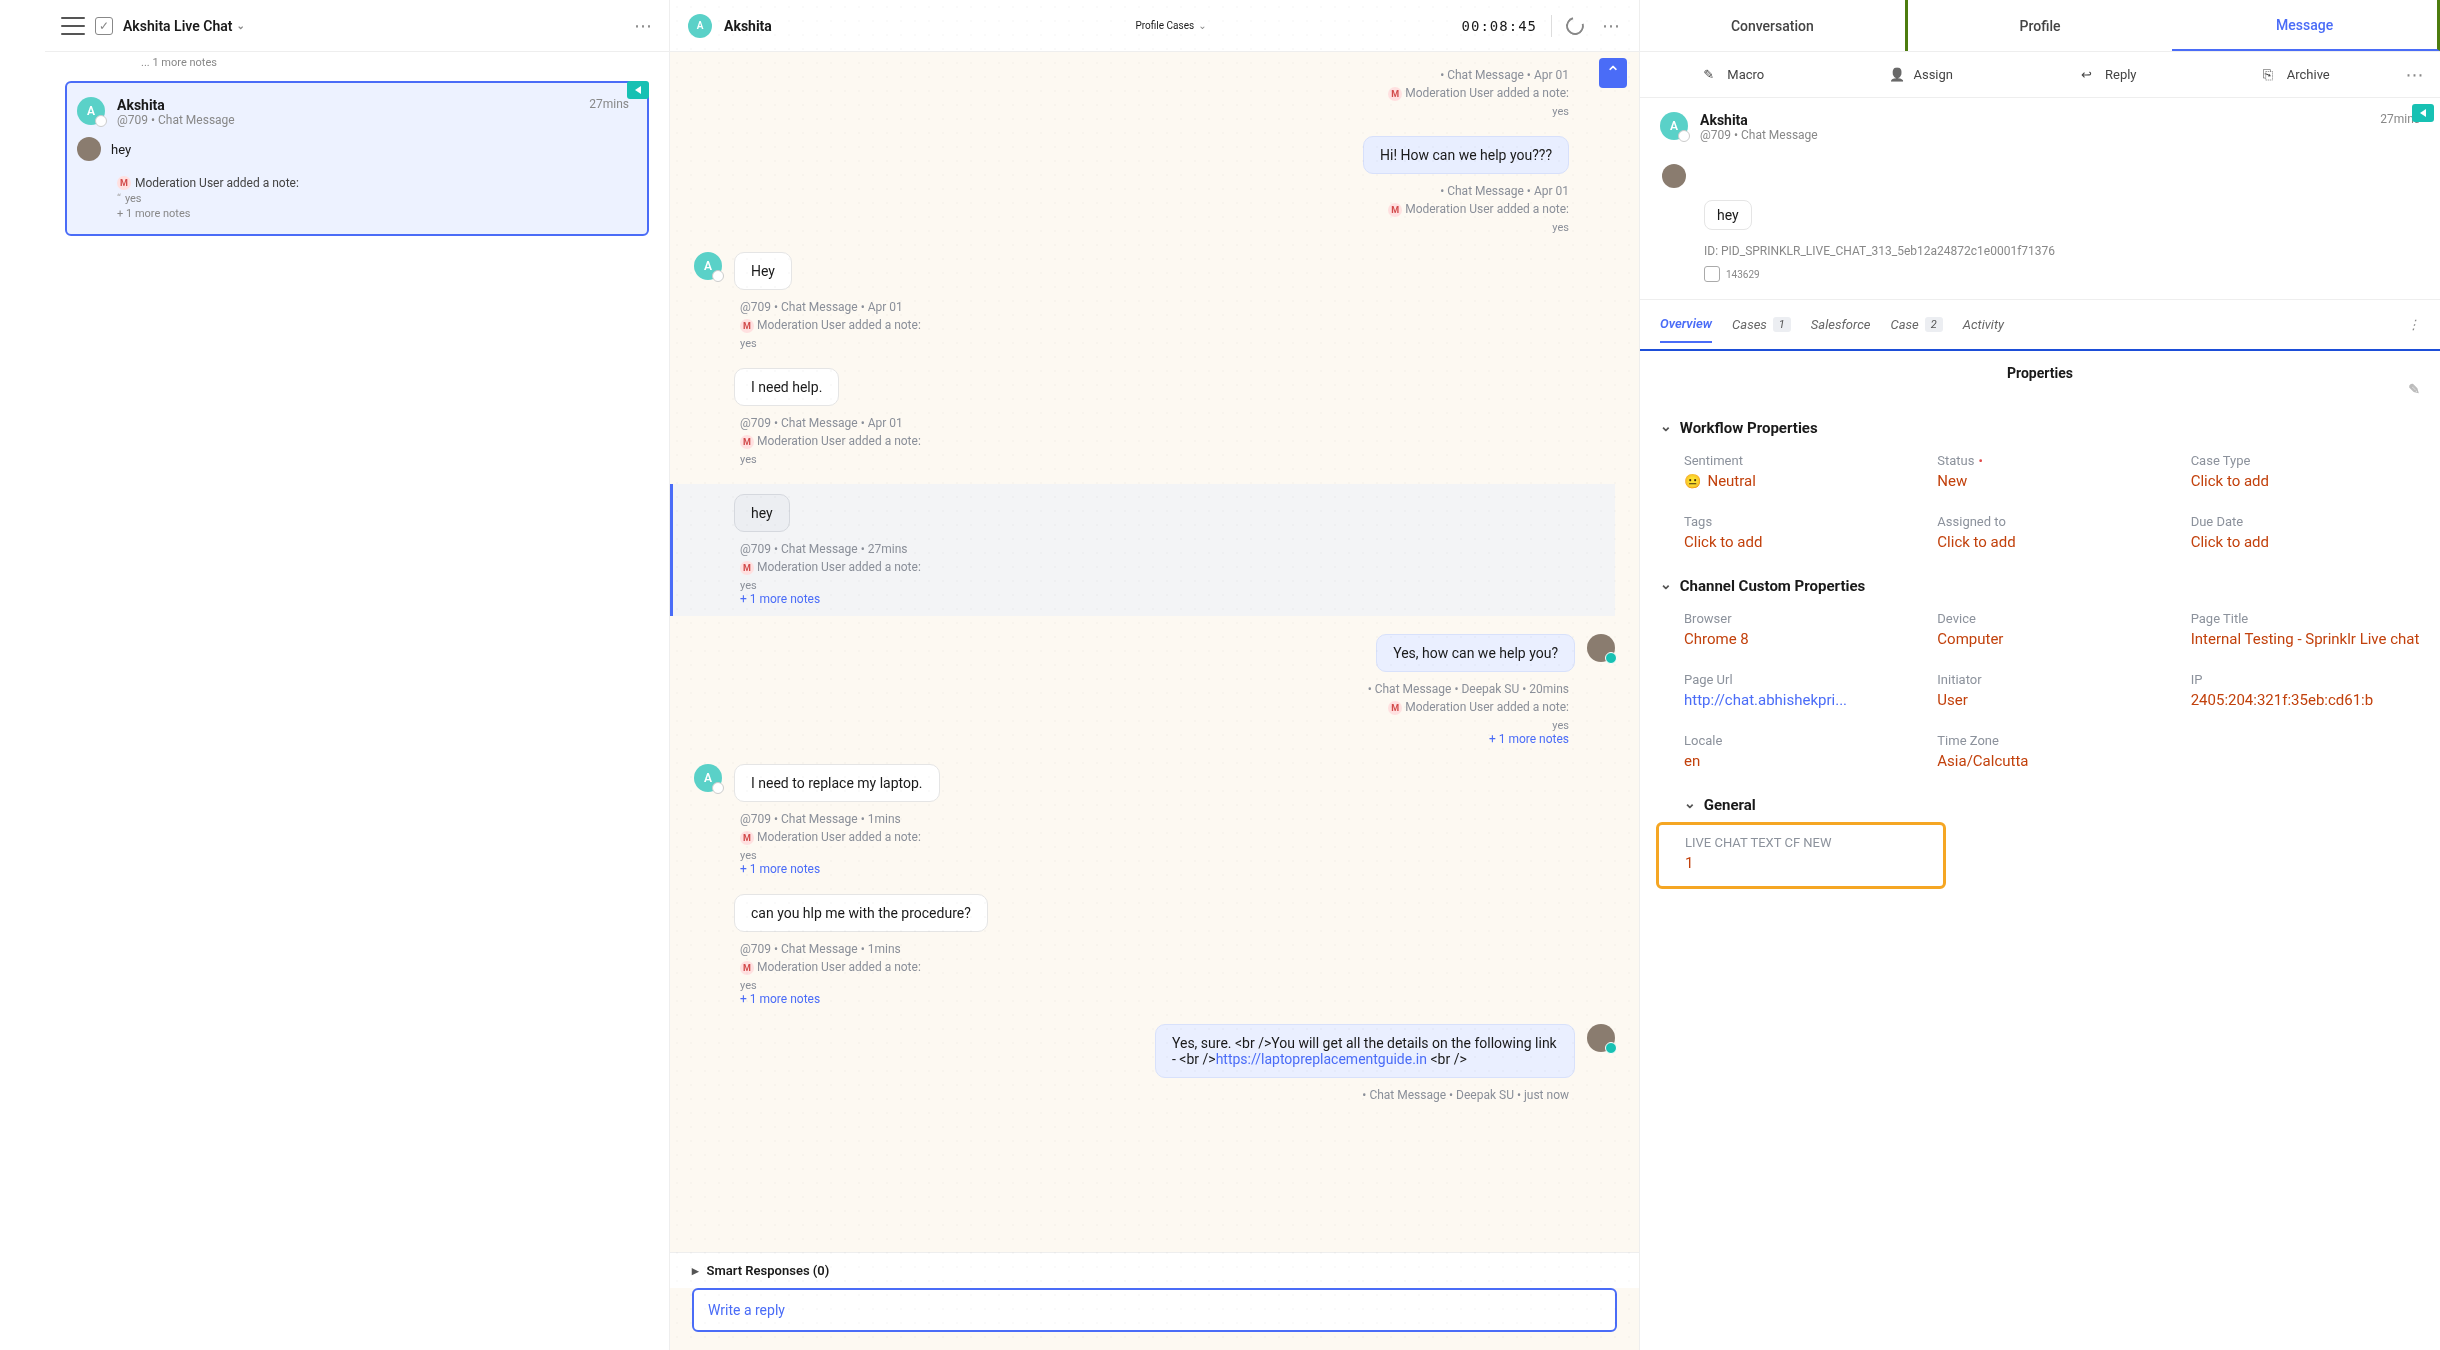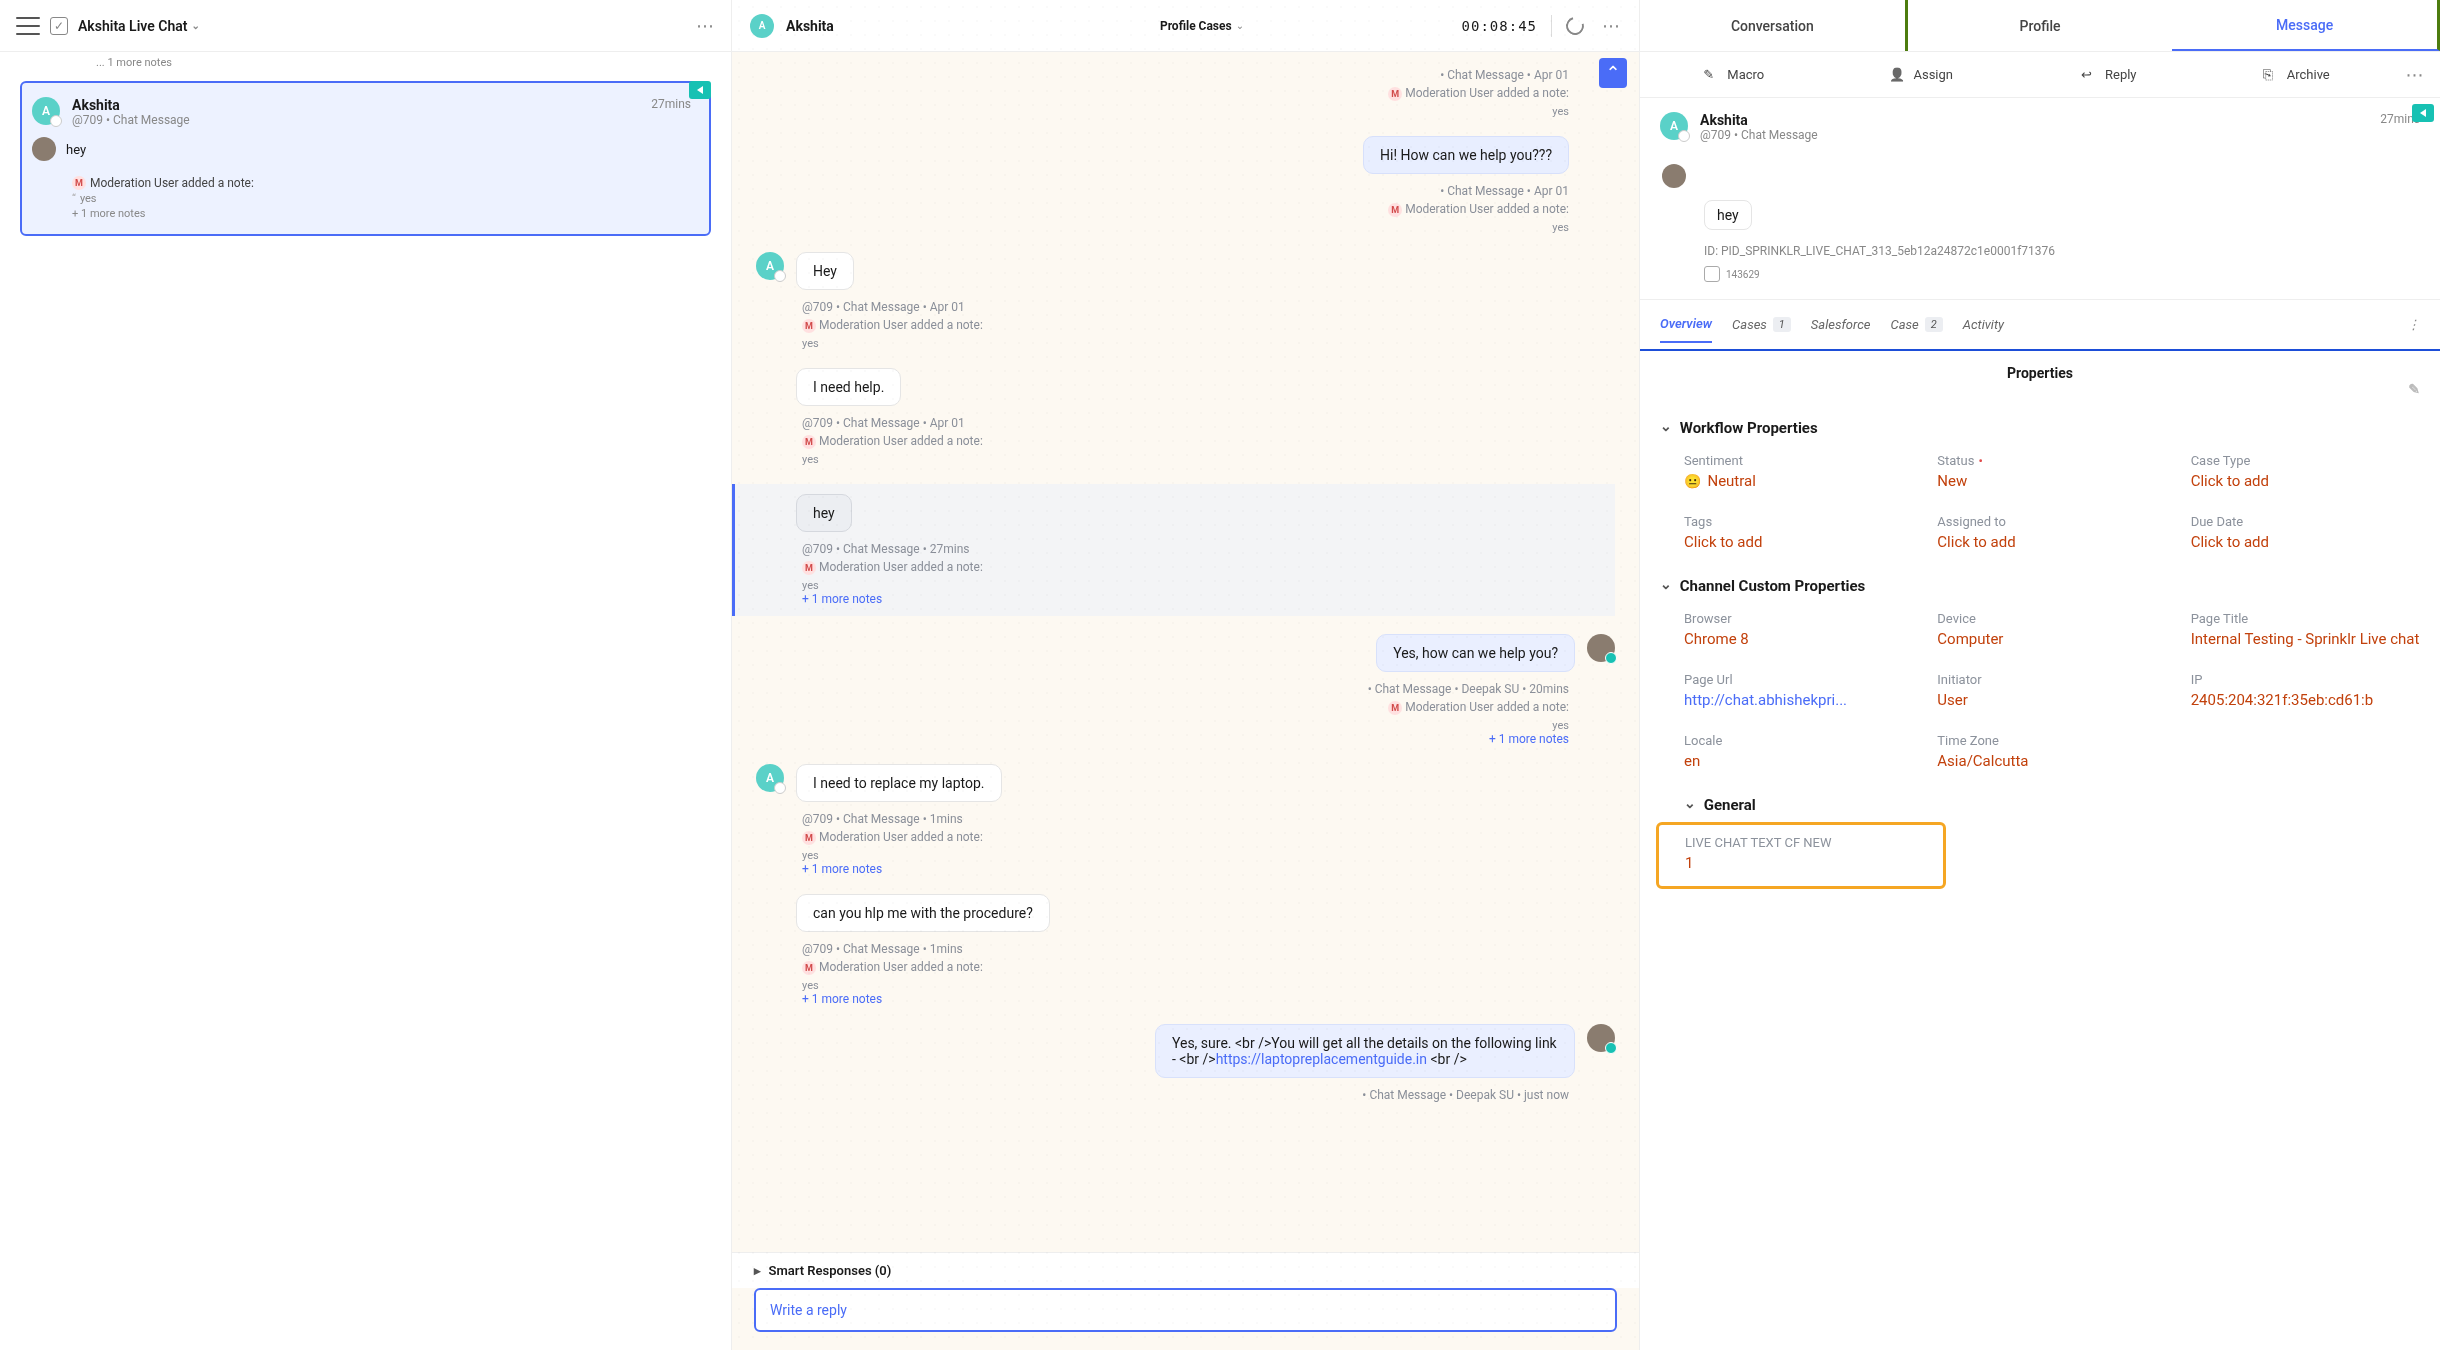--- a/index.html
+++ b/index.html
@@ -7,21 +7,21 @@
     font-family: -apple-system, BlinkMacSystemFont, "Segoe UI", Roboto, Helvetica, Arial, sans-serif;
     font-size: 13px;
     color: #1a1a1a;
     background: #fff;
     width: 2440px;
     height: 1350px;
     overflow: hidden;
   }
   .app { display: flex; height: 100%; }
   
-  .col-left { width: 732px; border-right: 1px solid #eee; display:flex; flex-direction:column; }
+  .col-left { width: 625px; border-right: 1px solid #eee; display:flex; flex-direction:column;margin-left:45px; }
   .left-header { display:flex; align-items:center; height:52px; padding:0 16px; border-bottom:1px solid #eee; gap:10px;}
   .hamburger { width:24px; height:18px; display:flex; flex-direction:column; justify-content:space-between; cursor:pointer;}
   .hamburger span{height:2px;background:#555;border-radius:1px;}
   .check-square{width:18px;height:18px;border:1.5px solid #888;border-radius:3px;display:flex;align-items:center;justify-content:center;}
   .check-square::after{content:"✓";font-size:12px;color:#888;}
   .title-drop{display:flex;align-items:center;gap:4px;font-weight:600;font-size:14px;}
   .chev{font-size:10px;color:#888;}
   .dots{margin-left:auto;font-size:18px;color:#888;letter-spacing:1px;}
   .more-notes-frag{padding:4px 24px 8px 96px;font-size:11px;color:#888;}
   .conv-card{border:2px solid #4a6cf7;border-radius:6px;margin:4px 20px;padding:14px 18px 14px 10px;position:relative;background:#edf2ff;}
@@ -40,21 +40,21 @@
   .note-pill{display:inline-flex;align-items:center;gap:4px;color:#444;}
   .mo-icon{width:14px;height:14px;border-radius:50%;background:#ffe0e0;color:#d24b4b;font-size:9px;font-weight:700;display:inline-flex;align-items:center;justify-content:center;}
   .quote{color:#888;font-size:11px;margin-top:2px;display:flex;gap:4px;}
   .quote::before{content:"“";color:#aaa;}
   .plus-note{color:#888;font-size:11px;margin-top:2px;}
 
   
   .col-center{flex:1;display:flex;flex-direction:column;background:#fdf9f2;position:relative;border-right:1px solid #eee;}
   .center-header{height:52px;background:#fff;border-bottom:1px solid #eee;display:flex;align-items:center;padding:0 18px;gap:12px;}
   .center-title-wrap{display:flex;align-items:center;gap:4px;margin-left:auto;margin-right:auto;position:absolute;left:50%;transform:translateX(-50%);}
-  .center-title{font-size:12px;font-weight:700;margin-left:33px;}
+  .center-title{font-size:10px;font-weight:400;margin-left:33px;}
   .timer-area{margin-left:auto;display:flex;align-items:center;gap:14px;}
   .timer{font-family:monospace;font-size:14px;letter-spacing:1px;}
   .vline{width:1px;height:22px;background:#ddd;}
   .refresh{width:18px;height:18px;border:2px solid #888;border-radius:50%;border-top-color:transparent;transform:rotate(30deg);}
   .jump-btn{position:absolute;top:58px;right:12px;width:28px;height:30px;background:#4a6cf7;border-radius:4px;display:flex;align-items:center;justify-content:center;color:#fff;}
   .jump-btn::before{content:"⌃";font-size:18px;line-height:8px;}
   .chat-scroll{flex:1;overflow-y:auto;padding:4px 24px 8px 24px;}
   .msg-group{margin-top:18px;}
   .msg-row{display:flex;gap:12px;align-items:flex-start;}
   .msg-row.right{flex-direction:row-reverse;}

